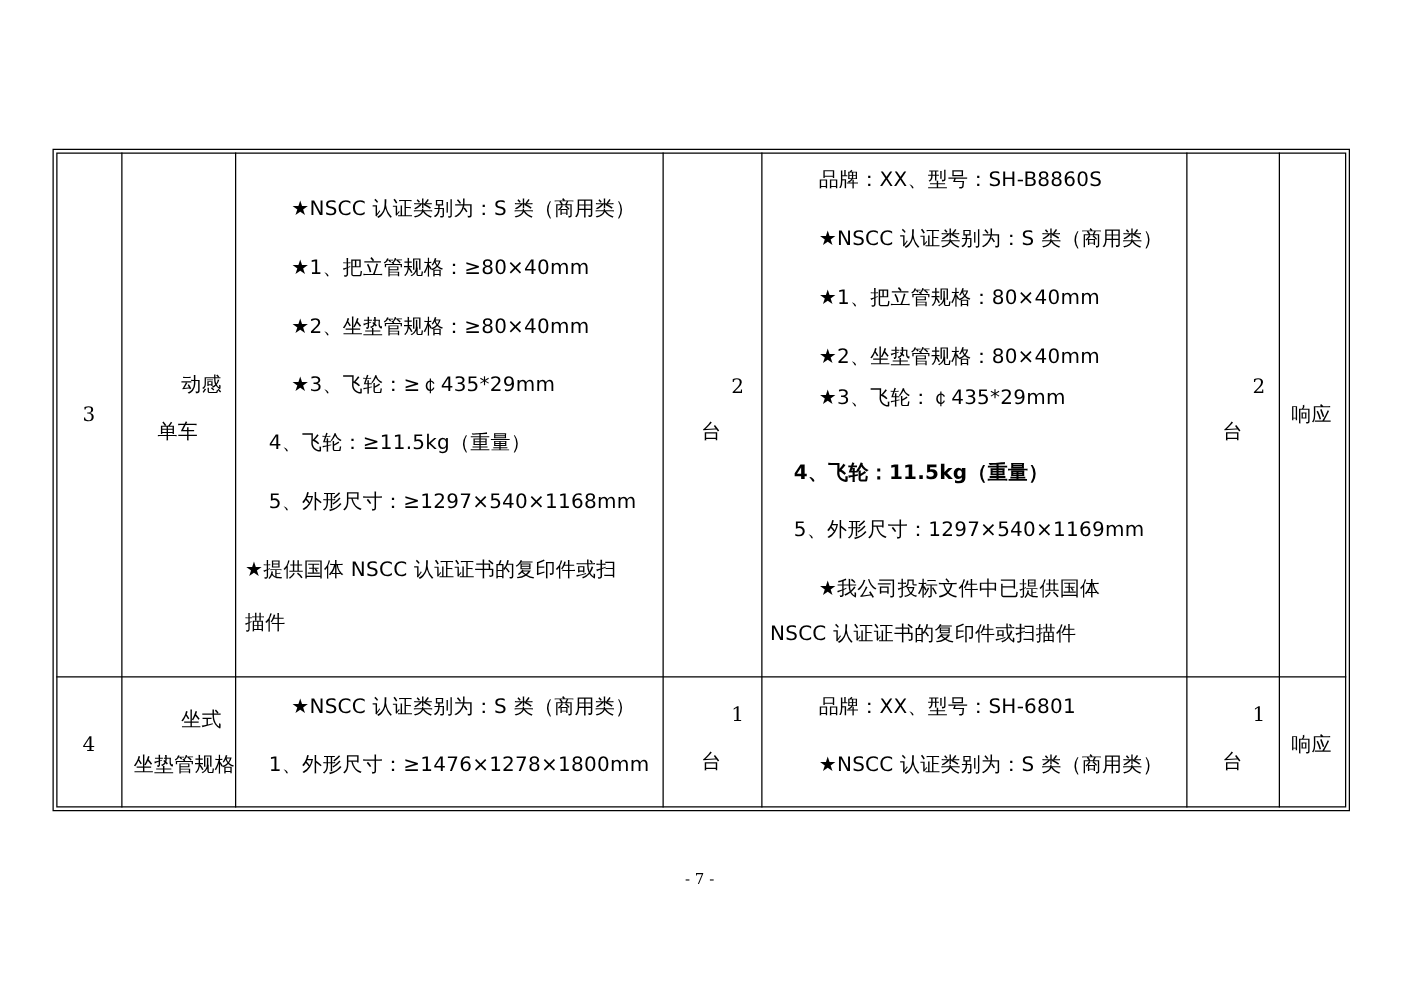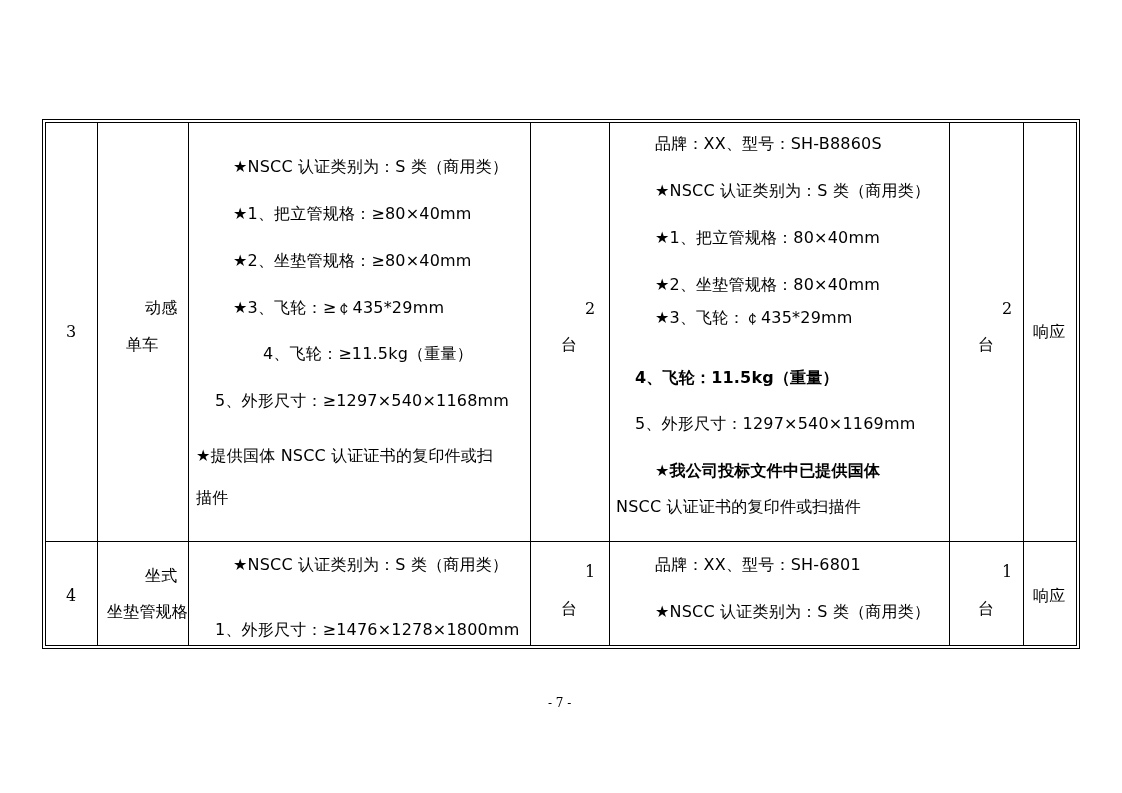--- a/index.html
+++ b/index.html
@@ -36,50 +36,50 @@
 
   <div>
     <span class="txt" style="left:66px;top:322px;">3</span>
     <span class="txt cn" style="left:145px;top:298px;">动感</span>
     <span class="txt cn" style="left:126px;top:335px;">单车</span>
 
     <span class="txt cn" style="left:233px;top:157px;">★NSCC 认证类别为：S 类（商用类）</span>
     <span class="txt cn" style="left:233px;top:204px;">★1、把立管规格：≥80×40mm</span>
     <span class="txt cn" style="left:233px;top:251px;">★2、坐垫管规格：≥80×40mm</span>
     <span class="txt cn" style="left:233px;top:298px;">★3、飞轮：≥￠435*29mm</span>
-    <span class="txt cn" style="left:215px;top:344px;margin-left:48px;">4、飞轮：≥11.5kg（重量）</span>
+    <span class="txt cn" style="left:215px;top:344px;">4、飞轮：≥11.5kg（重量）</span>
     <span class="txt cn" style="left:215px;top:391px;">5、外形尺寸：≥1297×540×1168mm</span>
     <span class="txt cn" style="left:196px;top:446px;">★提供国体 NSCC 认证证书的复印件或扫</span>
     <span class="txt cn" style="left:196px;top:488px;">描件</span>
 
     <span class="txt" style="left:585px;top:299px;">2</span>
     <span class="txt cn" style="left:561px;top:335px;">台</span>
 
     <span class="txt cn" style="left:655px;top:134px;">品牌：XX、型号：SH-B8860S</span>
     <span class="txt cn" style="left:655px;top:181px;">★NSCC 认证类别为：S 类（商用类）</span>
     <span class="txt cn" style="left:655px;top:228px;">★1、把立管规格：80×40mm</span>
     <span class="txt cn" style="left:655px;top:275px;text-align:center;">★2、坐垫管规格：80×40mm</span>
     <span class="txt cn" style="left:655px;top:308px;">★3、飞轮：￠435*29mm</span>
     <span class="txt cn" style="left:635px;top:368px;font-weight:bold;">4、飞轮：11.5kg（重量）</span>
     <span class="txt cn" style="left:635px;top:414px;">5、外形尺寸：1297×540×1169mm</span>
-    <span class="txt cn" style="left:655px;top:461px;font-weight:bold;">★我公司投标文件中已提供国体</span>
+    <span class="txt cn" style="left:655px;top:461px;">★我公司投标文件中已提供国体</span>
     <span class="txt cn" style="left:616px;top:497px;">NSCC 认证证书的复印件或扫描件</span>
 
     <span class="txt" style="left:1002px;top:299px;">2</span>
     <span class="txt cn" style="left:978px;top:335px;">台</span>
     <span class="txt cn" style="left:1033px;top:322px;">响应</span>
   </div>
 
   <div>
     <span class="txt" style="left:66px;top:586px;">4</span>
     <span class="txt cn" style="left:145px;top:566px;">坐式</span>
     <span class="txt cn" style="left:107px;top:602px;">坐垫管规格</span>
 
     <span class="txt cn" style="left:233px;top:555px;">★NSCC 认证类别为：S 类（商用类）</span>
-    <span class="txt cn" style="left:215px;top:620px;text-align:center;">1、外形尺寸：≥1476×1278×1800mm</span>
+    <span class="txt cn" style="left:215px;top:602px;text-align:center;">1、外形尺寸：≥1476×1278×1800mm</span>
 
     <span class="txt" style="left:585px;top:562px;">1</span>
     <span class="txt cn" style="left:561px;top:599px;">台</span>
 
     <span class="txt cn" style="left:655px;top:555px;">品牌：XX、型号：SH-6801</span>
     <span class="txt cn" style="left:655px;top:602px;">★NSCC 认证类别为：S 类（商用类）</span>
 
     <span class="txt" style="left:1002px;top:562px;">1</span>
     <span class="txt cn" style="left:978px;top:599px;">台</span>
     <span class="txt cn" style="left:1033px;top:586px;">响应</span>

